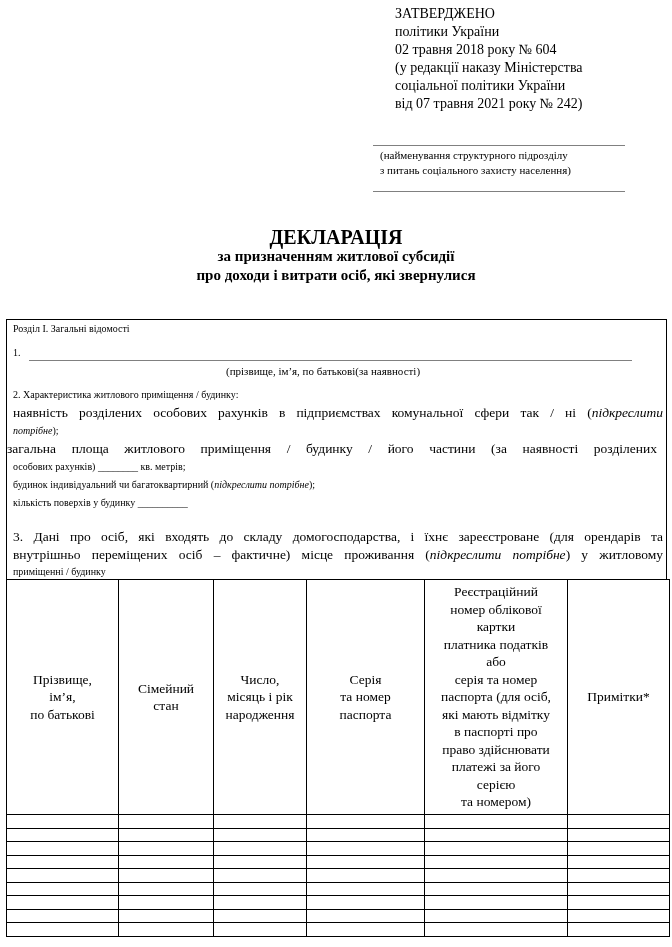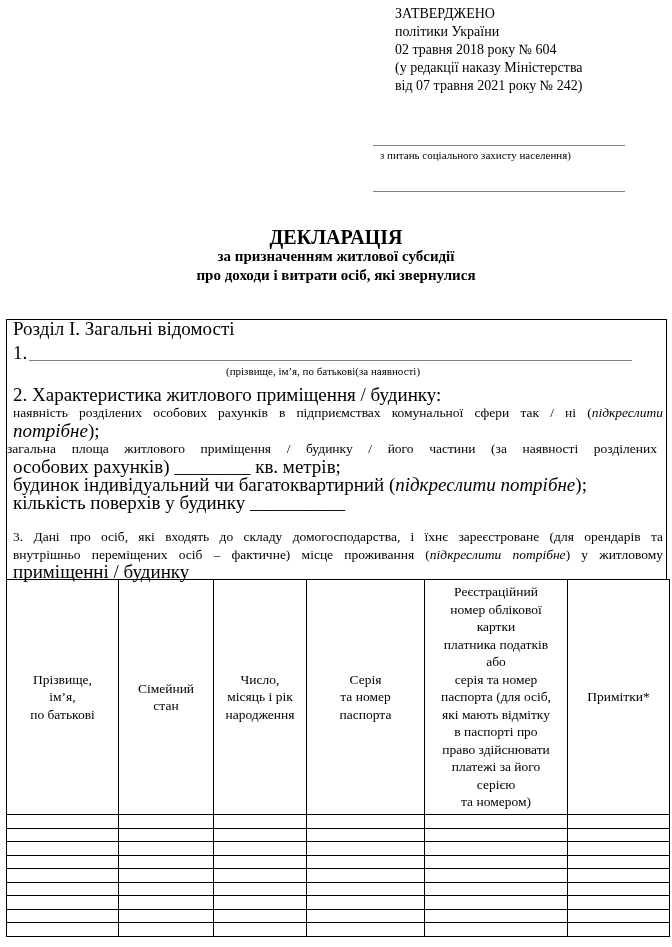--- a/index.html
+++ b/index.html
@@ -22,21 +22,21 @@
   .title-block {
     position: absolute; left: 0; width: 672px; top: 228px;
     text-align: center; font-weight: bold;
   }
   .title-main { font-size: 20px; line-height: 19px; text-align: center; }
   .title-sub { font-size: 15px; line-height: 19px; }
   .section-box {
     position: absolute; left: 6px; top: 319px; width: 661px; height: 260px;
     border: 1.5px solid #000; border-bottom: none; box-sizing: border-box;
   }
-  .txt { position: absolute; font-size: 19px; line-height: 18px; white-space: nowrap; }
+  .txt { position: absolute; font-size: 10px; line-height: 18px; white-space: nowrap; }
   .just { position: absolute; font-size: 13.5px; line-height: 18px; text-align: justify; text-align-last: justify; }
   .small { font-size: 11px; }
   i { font-style: italic; }
   .underline-fill { position: absolute; border-top: 1px solid #808080; }
   table.household {
     position: absolute; left: 6px; top: 579px; width: 663px;
     border-collapse: collapse; table-layout: fixed;
   }
   table.household td, table.household th {
     border: 1.5px solid #000; padding: 0; font-weight: normal;
@@ -46,25 +46,27 @@
   table.household td { height: 12.5px; }
 </style>
 </head>
 <body>
 
 <div class="approval">
   <div>ЗАТВЕРДЖЕНО</div>
   <div>політики України</div>
   <div>02 травня 2018 року № 604</div>
   <div>(у редакції наказу Міністерства</div>
+  <div>соціальної політики України</div>
   <div>від 07 травня 2021 року № 242)</div>
 </div>
 
 <div class="hline" style="left:373px; top:145px; width:252px;"></div>
 <div class="dept-caption">
+  <div>(найменування структурного підрозділу</div>
   <div>з питань соціального захисту населення)</div>
 </div>
 <div class="hline" style="left:373px; top:191px; width:252px;"></div>
 
 <div class="title-block">
   <div class="title-main">ДЕКЛАРАЦІЯ</div>
   <div class="title-sub">за призначенням житлової субсидії</div>
   <div class="title-sub">про доходи і витрати осіб, які звернулися</div>
 </div>
 

